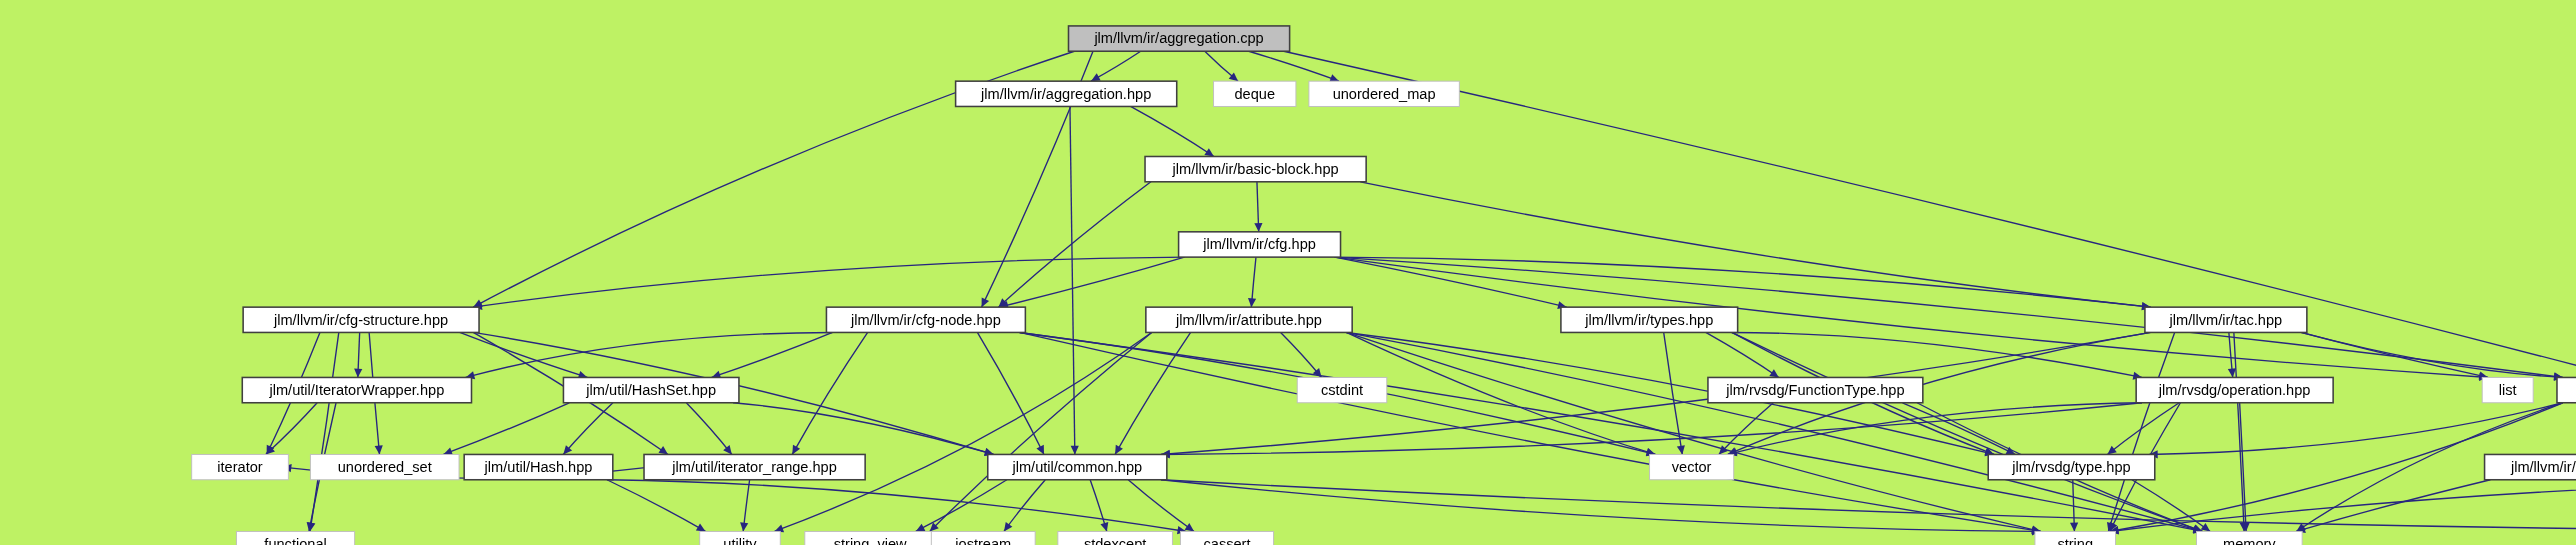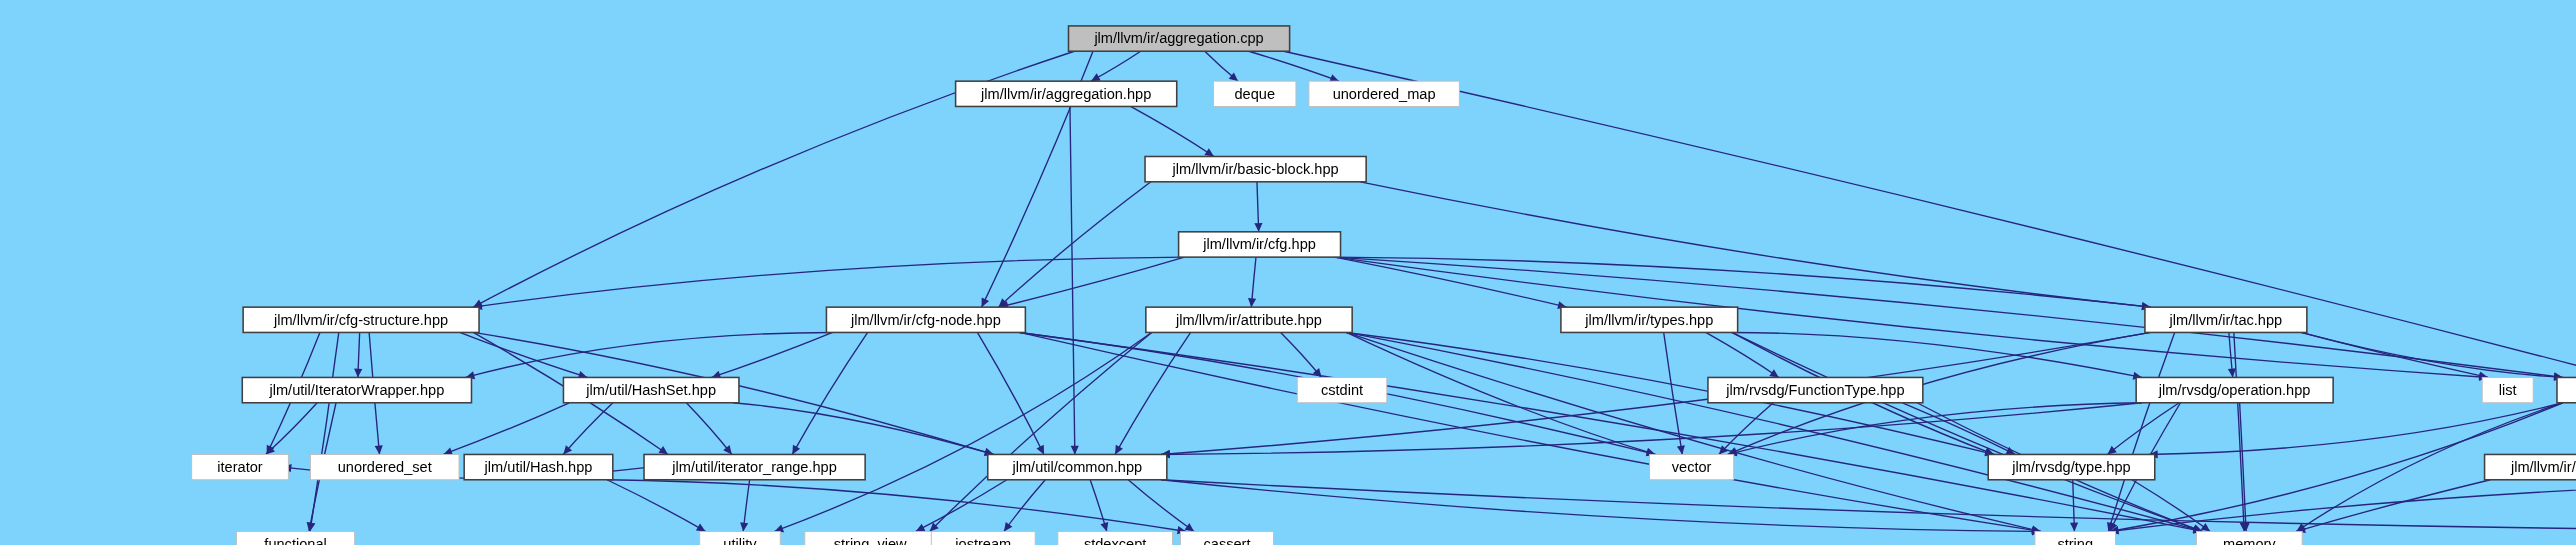--- a/index.html
+++ b/index.html
@@ -7,21 +7,21 @@
     padding: 0;
     background: #ffffff;
   }
   body {
     font-family: "Liberation Sans", sans-serif;
   }
   #graph-wrap {
     position: relative;
     width: 2576px;
     height: 545px;
-    background: #7dd3fc;
+    background: #bef264;
     overflow: hidden;
   }
   svg#dep-graph {
     display: block;
     width: 2576px;
     height: 545px;
   }
   .node-box {
     fill: #ffffff;
     stroke: #bfbfbf;

